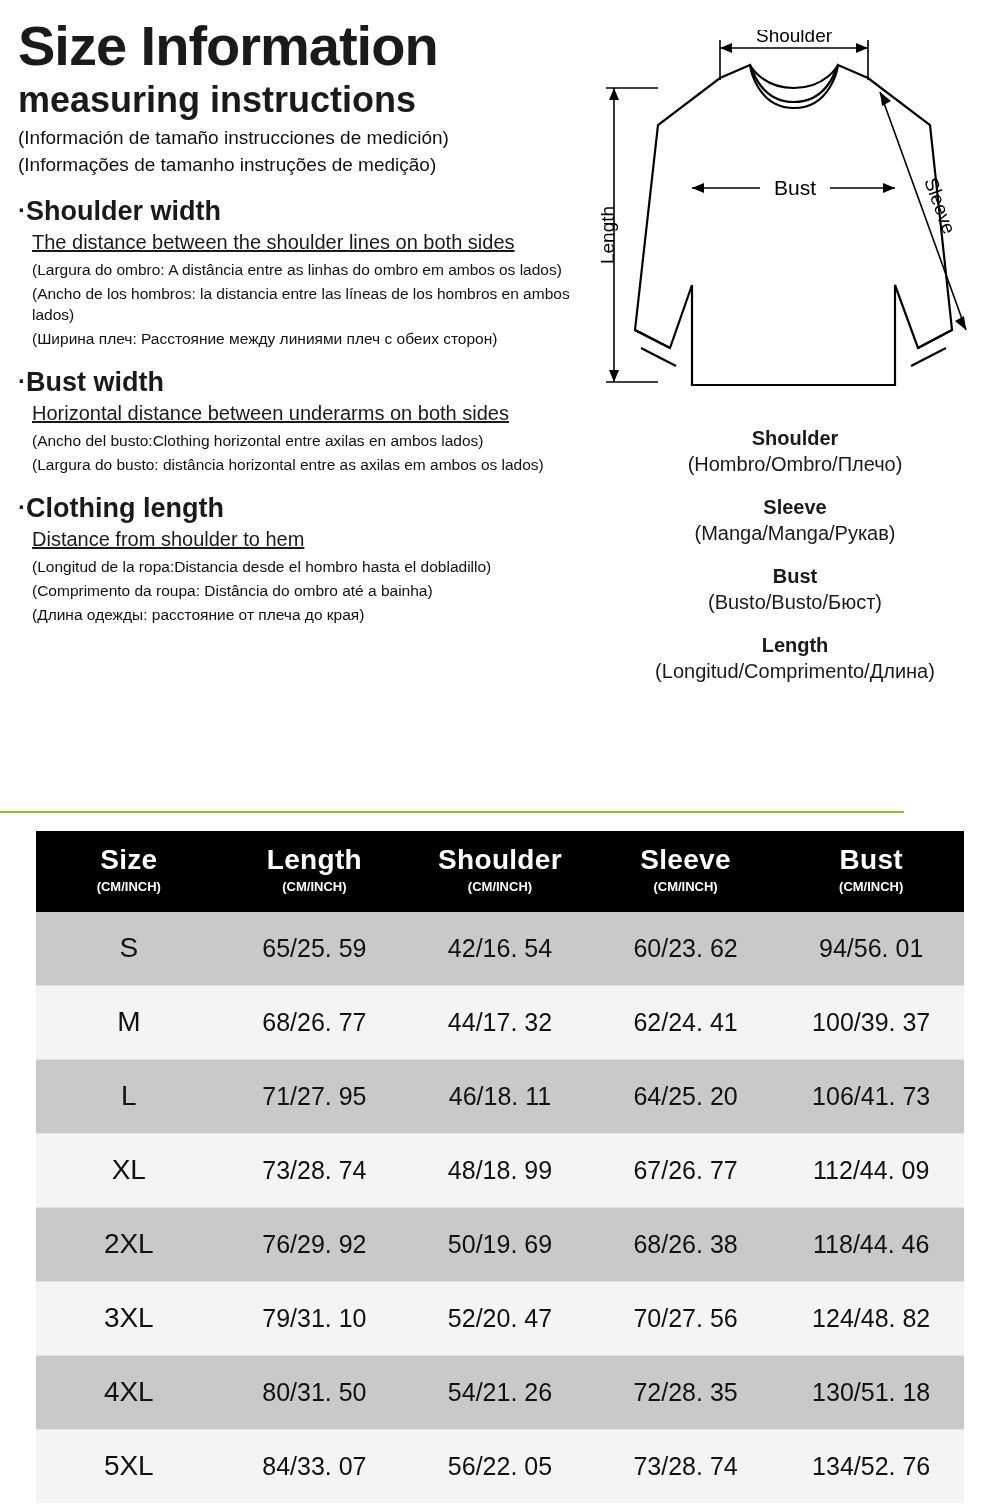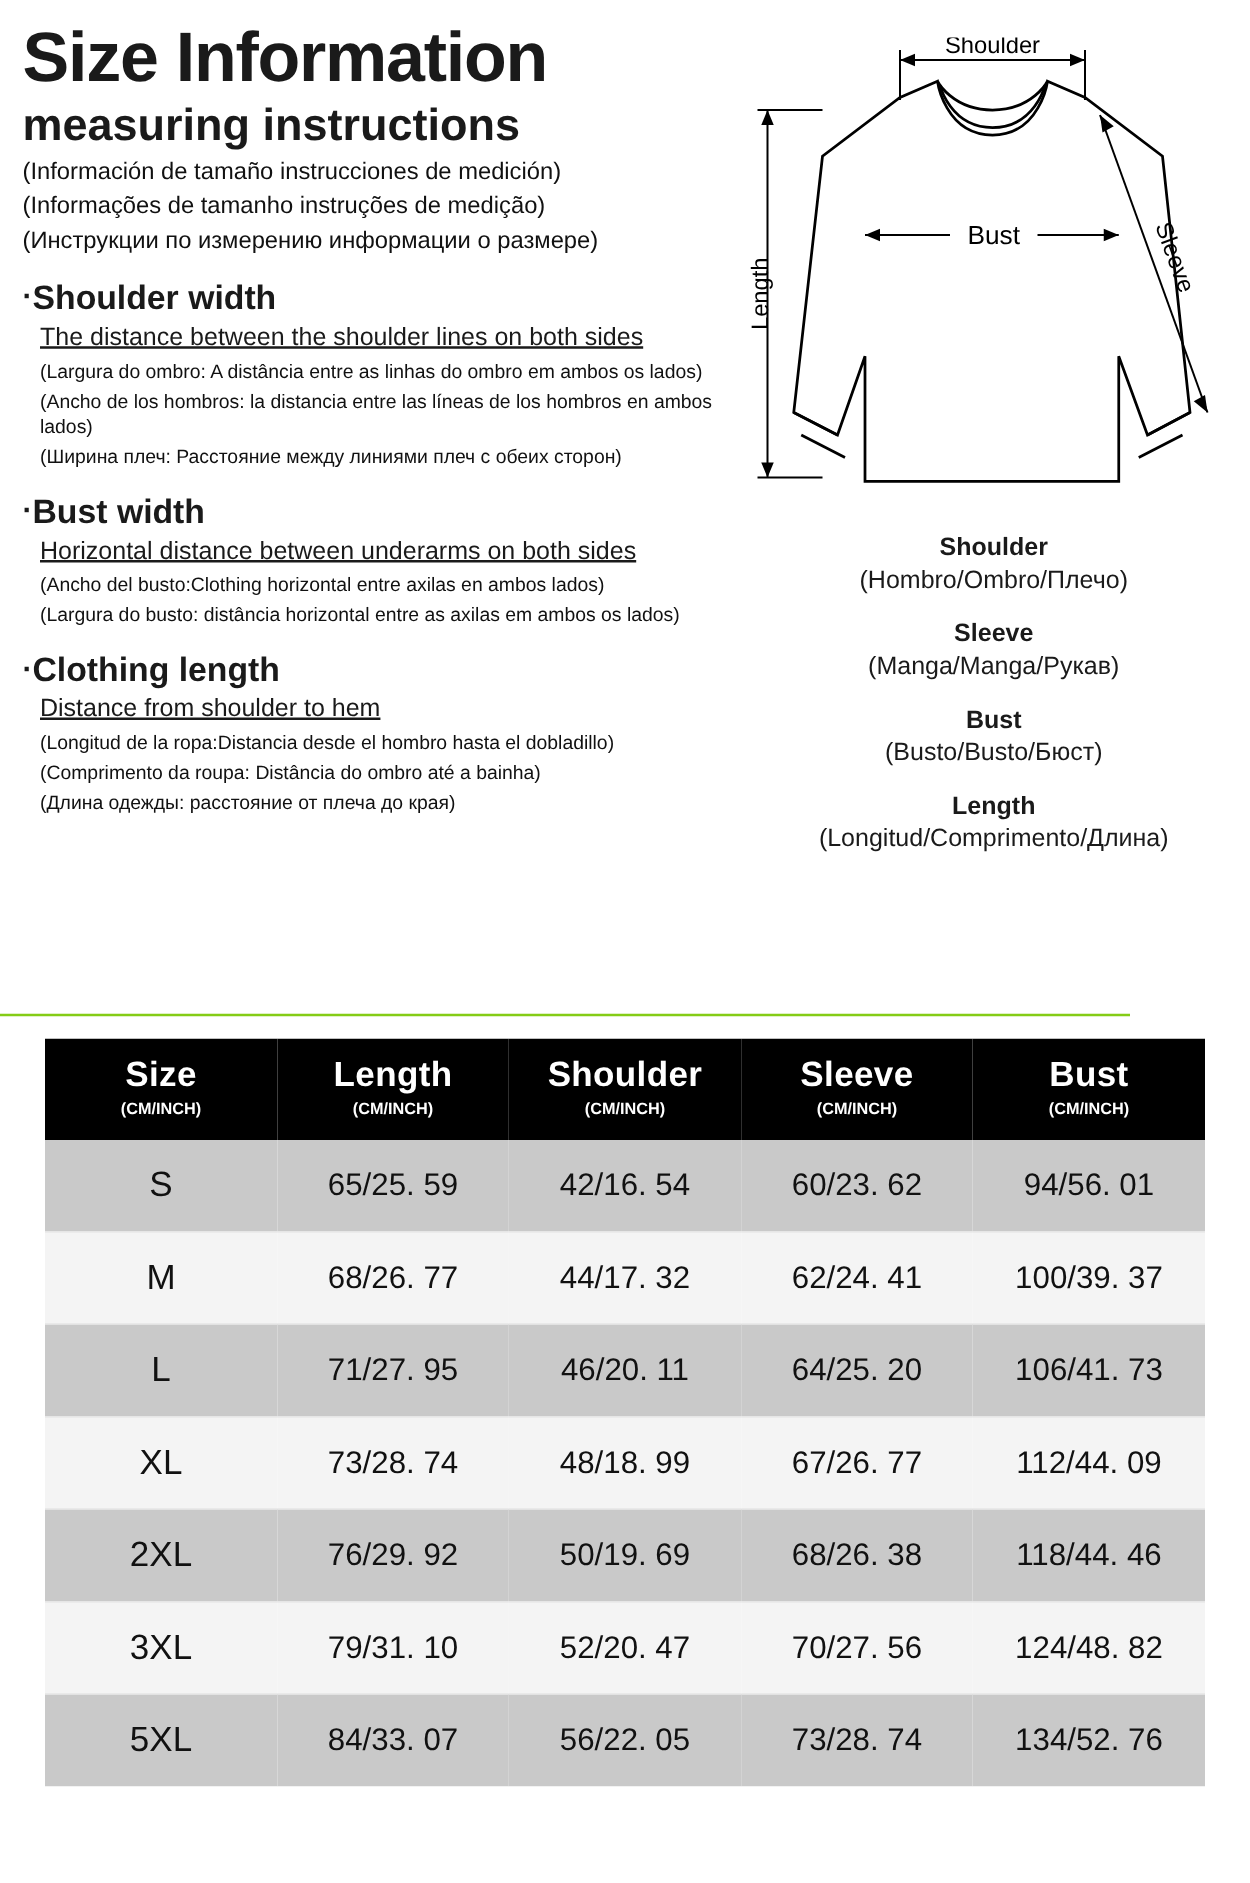--- a/index.html
+++ b/index.html
@@ -165,21 +165,20 @@
 </head>
 <body>
 
 <div class="top">
 
   <div class="left-col">
     <div class="title">Size Information</div>
     <div class="subtitle">measuring instructions</div>
     <div class="trans-line">(Información de tamaño instrucciones de medición)</div>
     <div class="trans-line">(Informações de tamanho instruções de medição)</div>
-    <div class="trans-line">(Инструкции по измерению информации о размере)</div>
 
     <div class="section">
       <div class="section-head"><span class="bullet">·</span><span>Shoulder width</span></div>
       <div class="section-main">The distance between the shoulder lines on both sides</div>
       <div class="section-sub">(Largura do ombro: A distância entre as linhas do ombro em ambos os lados)</div>
       <div class="section-sub">(Ancho de los hombros: la distancia entre las líneas de los hombros en ambos lados)</div>
       <div class="section-sub">(Ширина плеч: Расстояние между линиями плеч с обеих сторон)</div>
     </div>
 
     <div class="section">
@@ -308,21 +307,21 @@
       <tr>
         <td class="size-cell">M</td>
         <td>68/26. 77</td>
         <td>44/17. 32</td>
         <td>62/24. 41</td>
         <td>100/39. 37</td>
       </tr>
       <tr>
         <td class="size-cell">L</td>
         <td>71/27. 95</td>
-        <td>46/20. 11</td>
+        <td>46/18. 11</td>
         <td>64/25. 20</td>
         <td>106/41. 73</td>
       </tr>
       <tr>
         <td class="size-cell">XL</td>
         <td>73/28. 74</td>
         <td>48/18. 99</td>
         <td>67/26. 77</td>
         <td>112/44. 09</td>
       </tr>
@@ -334,20 +333,27 @@
         <td>118/44. 46</td>
       </tr>
       <tr>
         <td class="size-cell">3XL</td>
         <td>79/31. 10</td>
         <td>52/20. 47</td>
         <td>70/27. 56</td>
         <td>124/48. 82</td>
       </tr>
       <tr>
+        <td class="size-cell">4XL</td>
+        <td>80/31. 50</td>
+        <td>54/21. 26</td>
+        <td>72/28. 35</td>
+        <td>130/51. 18</td>
+      </tr>
+      <tr>
         <td class="size-cell">5XL</td>
         <td>84/33. 07</td>
         <td>56/22. 05</td>
         <td>73/28. 74</td>
         <td>134/52. 76</td>
       </tr>
     </tbody>
   </table>
 </div>
 

